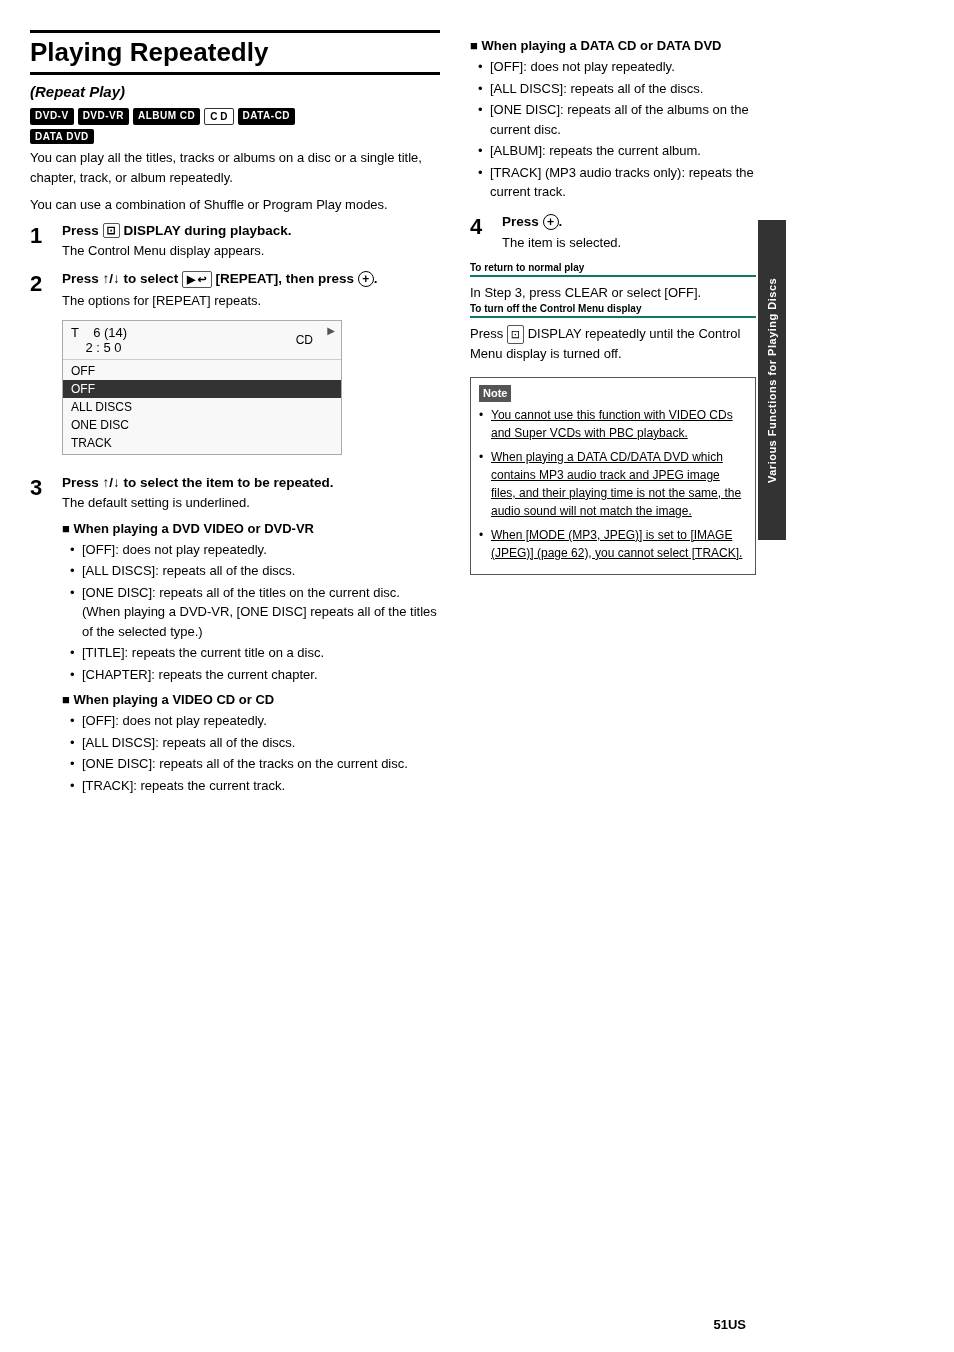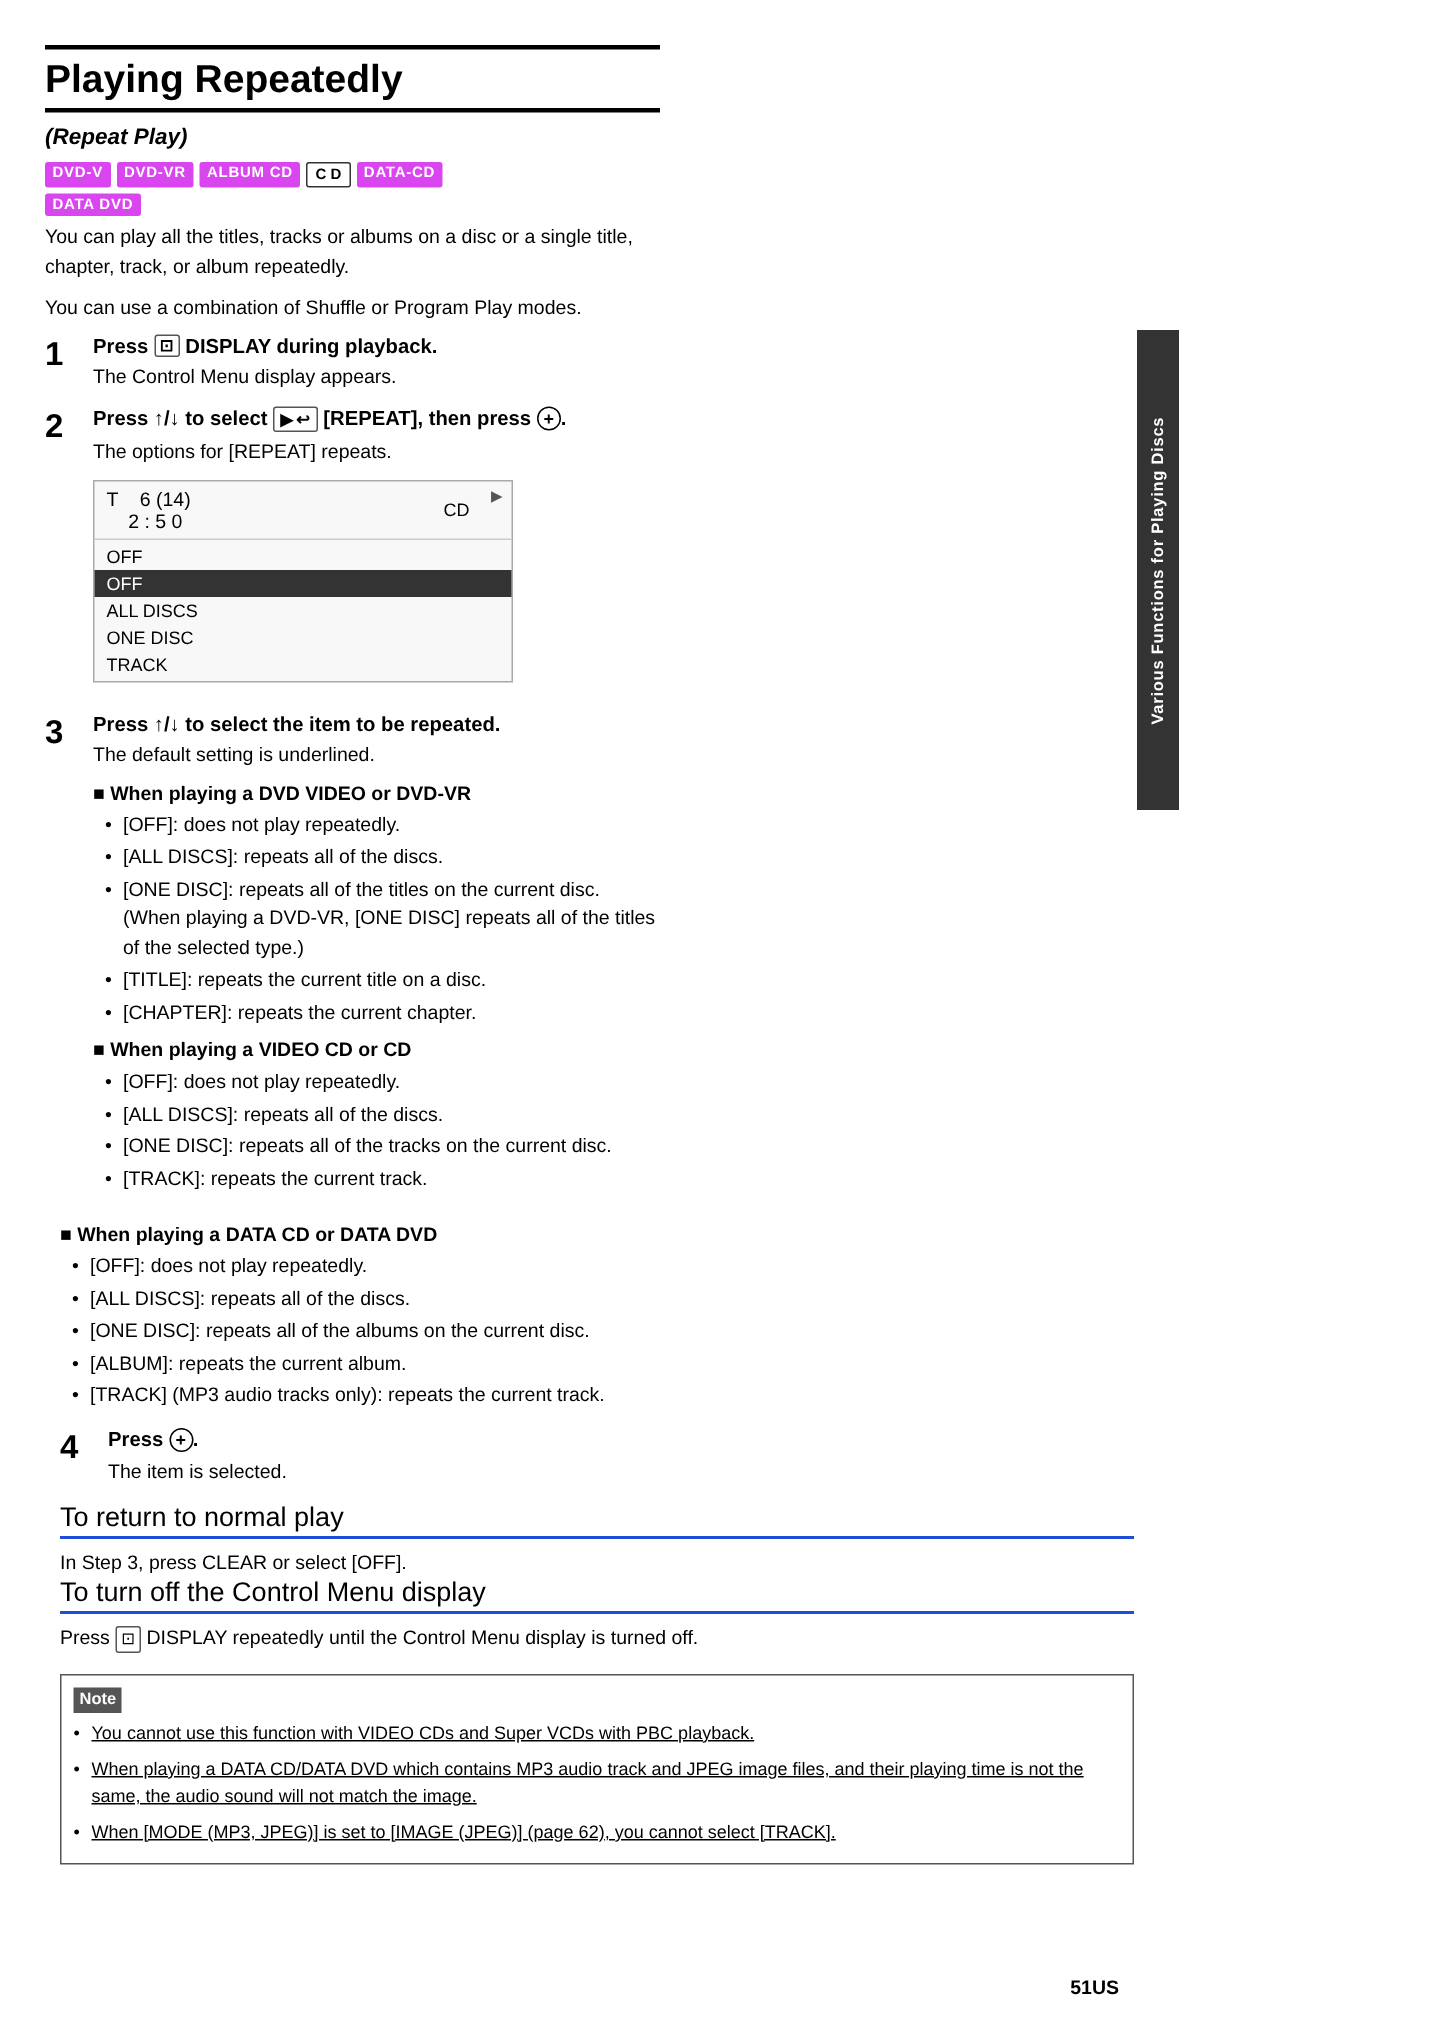--- a/index.html
+++ b/index.html
@@ -11,21 +11,21 @@
       width: 954px;
       min-height: 1352px;
       position: relative;
     }
     .page {
       width: 786px;
       min-height: 1352px;
       padding: 30px 30px 30px 30px;
       position: relative;
       display: flex;
-      flex-direction: column;
+      flex-direction: row;
     }
     .left-col {
       width: 430px;
       padding-right: 20px;
       flex-shrink: 0;
     }
     .right-col {
       flex: 1;
       padding-left: 10px;
     }
@@ -44,21 +44,21 @@
       font-size: 15px;
       margin-bottom: 8px;
     }
     .badge-row {
       display: flex;
       flex-wrap: wrap;
       gap: 4px;
       margin-bottom: 4px;
     }
     .badge {
-      background: #d946ef;
+      background: #000000;
       color: #fff;
       font-size: 10px;
       font-weight: bold;
       padding: 2px 5px;
       border-radius: 2px;
       letter-spacing: 0.5px;
     }
     .badge-outline {
       background: #fff;
       color: #000;
@@ -168,23 +168,23 @@
       padding-left: 12px;
       position: relative;
       margin-bottom: 2px;
     }
     .bullet-list li::before {
       content: "•";
       position: absolute;
       left: 0;
     }
     .subsection-title {
-      font-size: 18px;
-      font-weight: normal;
-      border-bottom: 2px solid #1d4ed8;
+      font-size: 10px;
+      font-weight: bold;
+      border-bottom: 2px solid #0f766e;
       margin-bottom: 6px;
       padding-bottom: 2px;
     }
     .note-box {
       border: 1.5px solid #555;
       padding: 6px 8px;
       margin: 8px 0;
       font-size: 12px;
       line-height: 1.5;
     }

